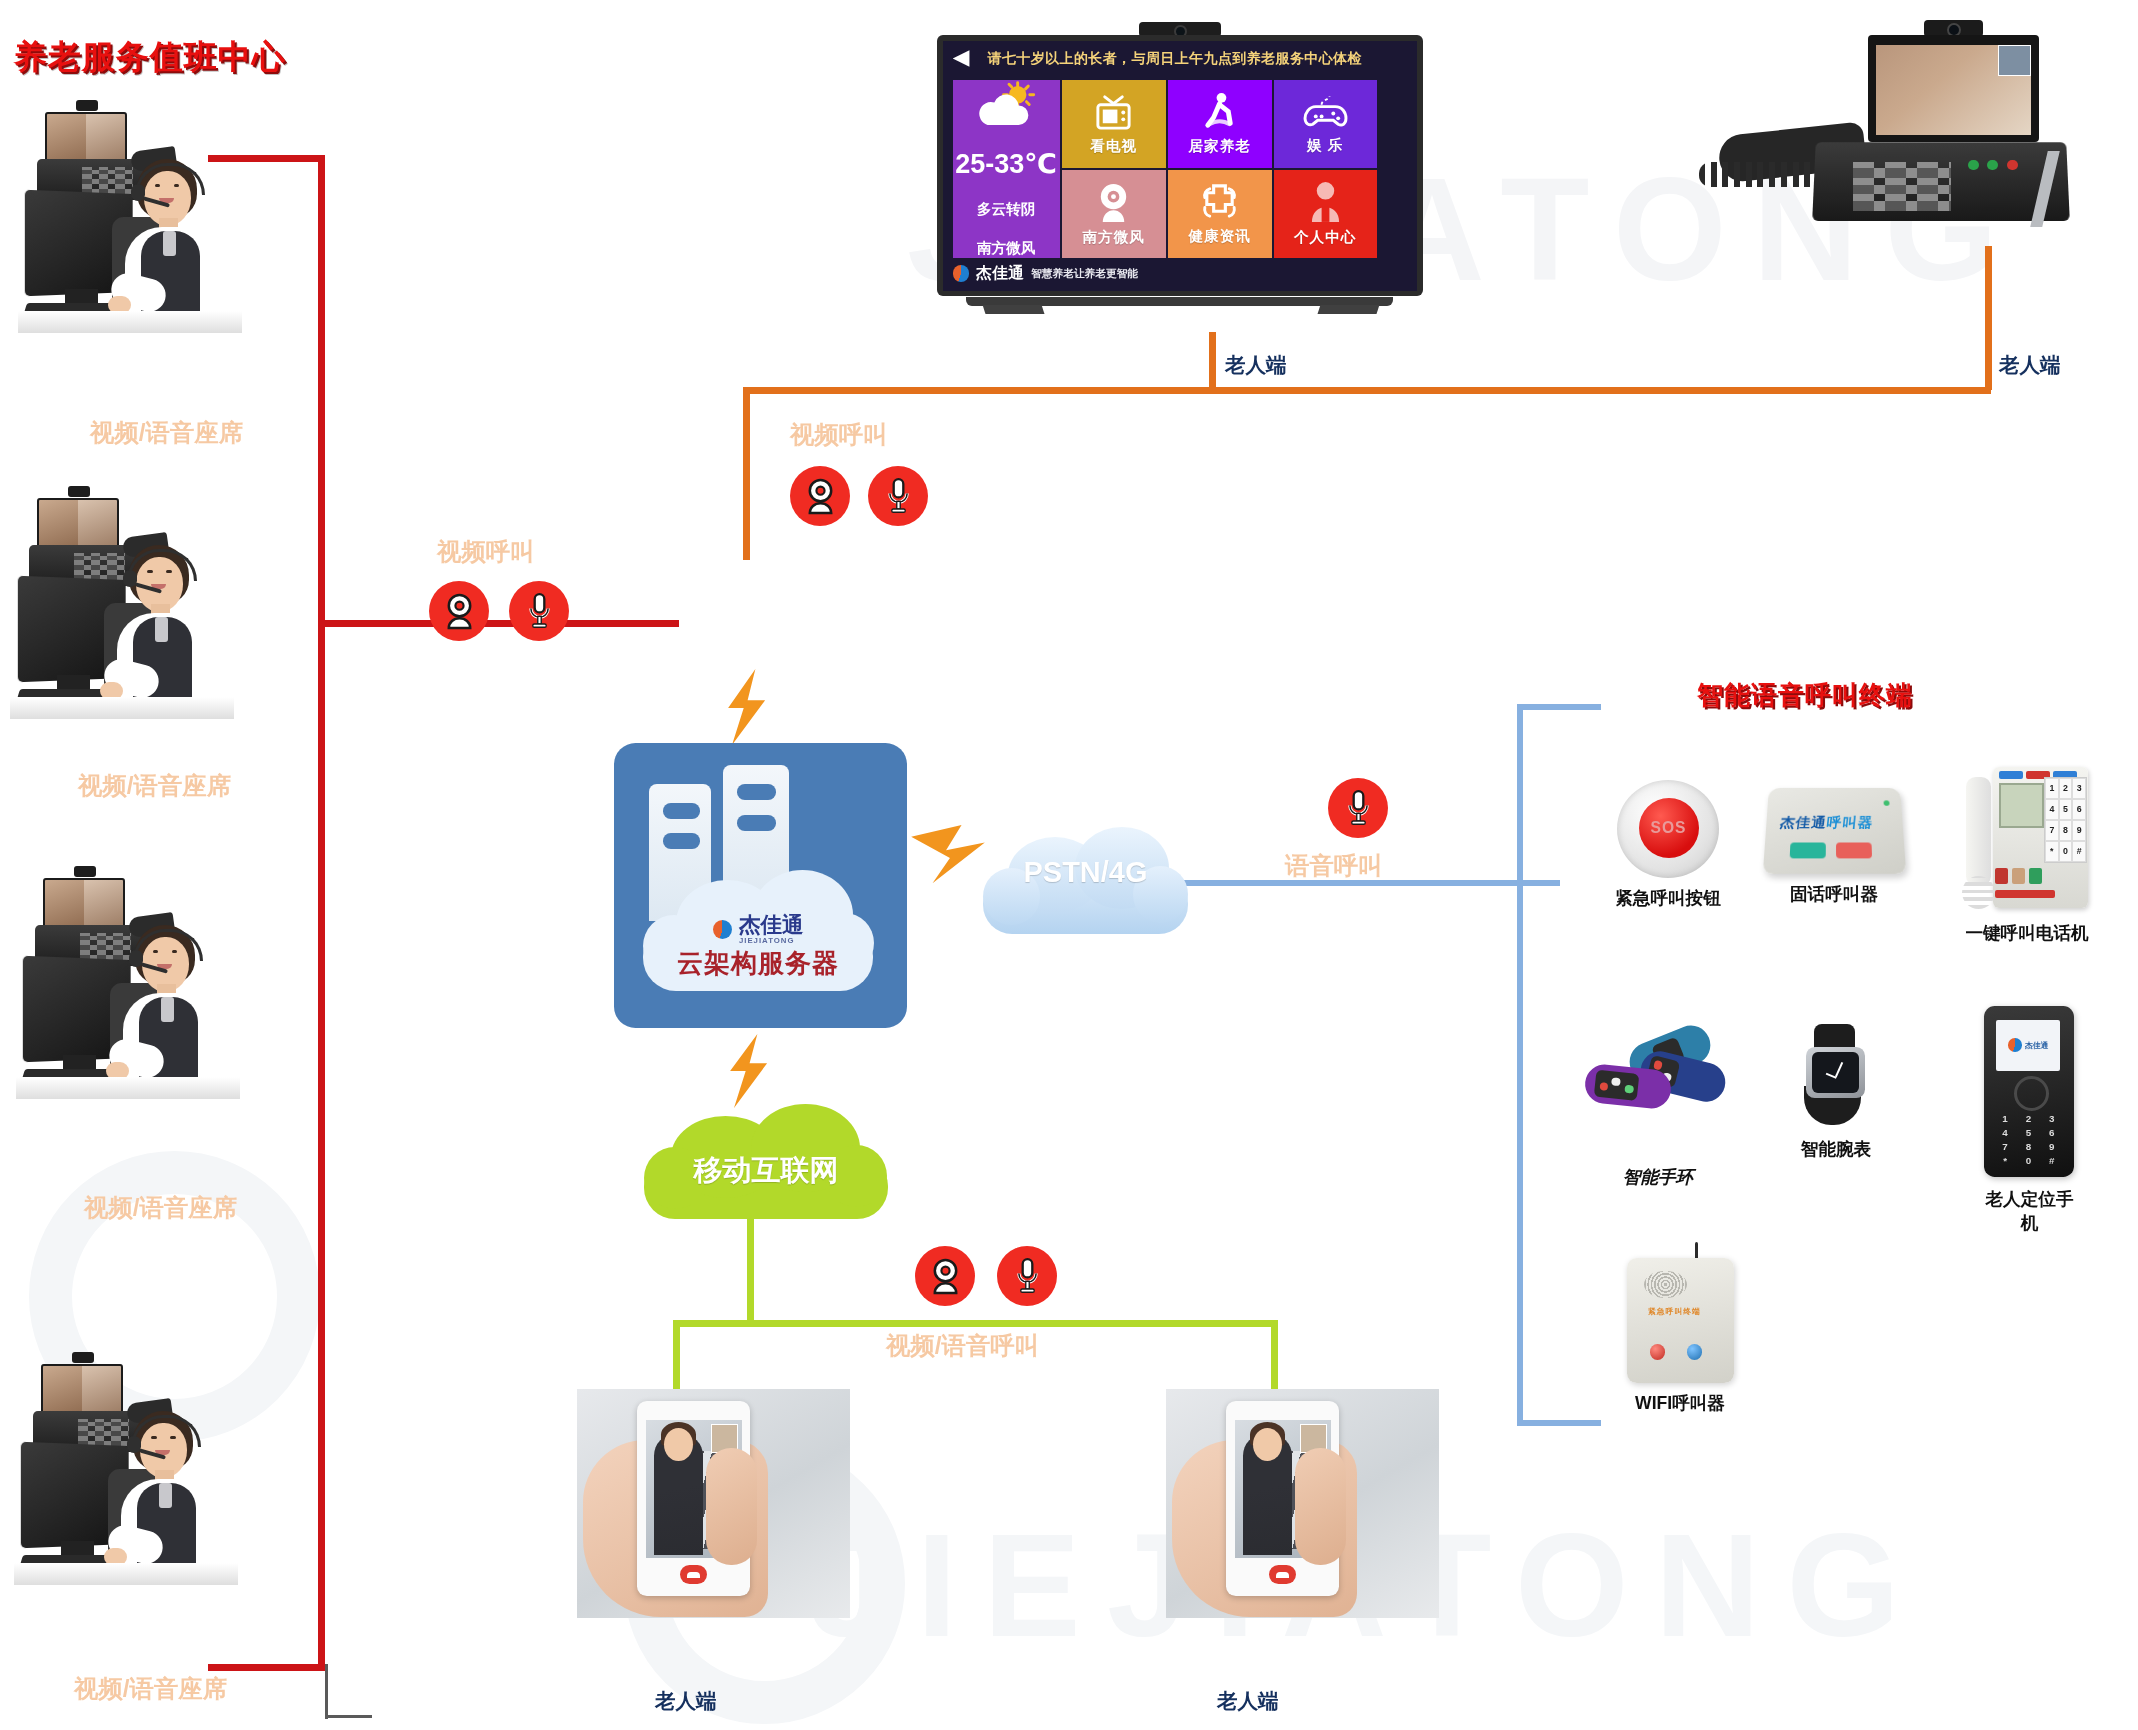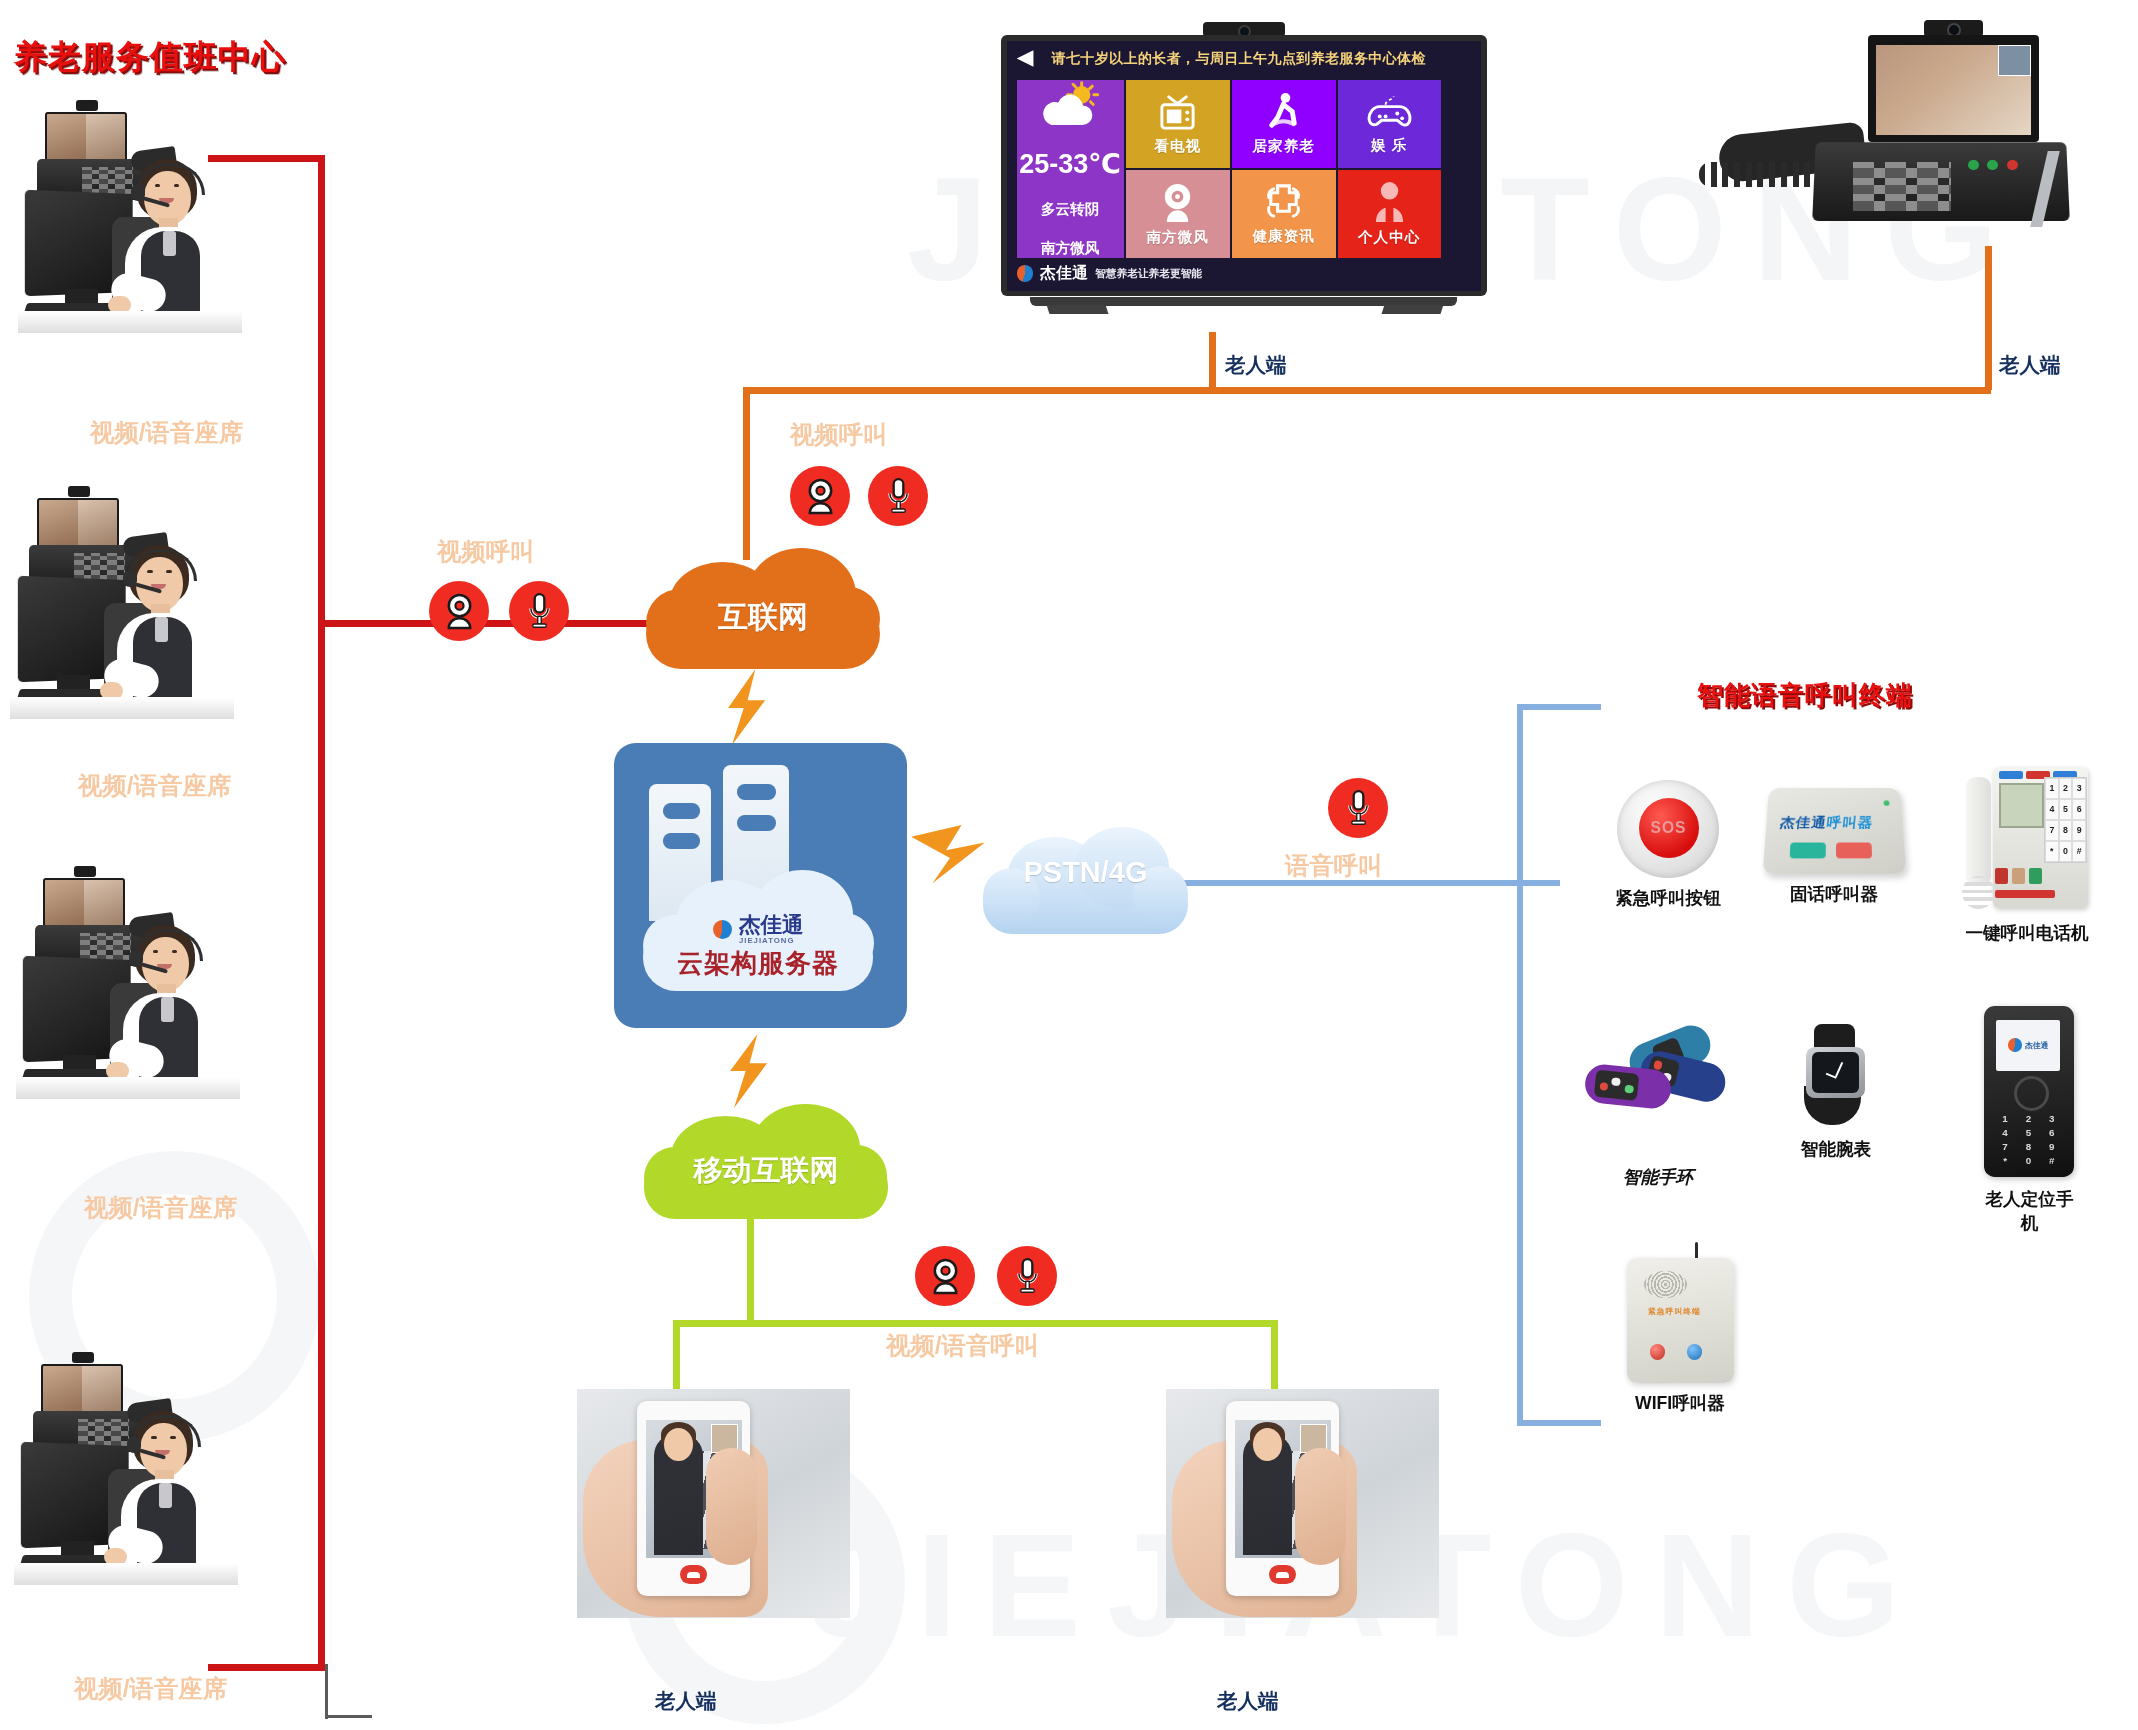--- a/index.html
+++ b/index.html
@@ -82,21 +82,21 @@
   .seat .p-hs-mic{position:absolute;left:35px;top:41px;width:27px;height:3.9px;background:#2f2f2f;border-radius:2.9px;transform:rotate(16deg);}
   .seat .p-neck{position:absolute;left:51px;top:59px;width:19.5px;height:15.6px;background:#e8bf9c;}
   .seat .p-shirt{position:absolute;left:17.6px;top:68px;width:90px;height:98px;background:#ffffff;border-radius:37px 37px 0 0;}
   .seat .p-vest{position:absolute;left:33px;top:72px;width:59px;height:94px;background:#2f3036;border-radius:25px 25px 0 0;}
   .seat .p-tie{position:absolute;left:55px;top:72px;width:13.7px;height:25px;background:#c8c8cc;border-radius:2.9px;}
   .seat .p-arm{position:absolute;left:3.9px;top:117px;width:55px;height:33px;background:#ffffff;border-radius:19.5px;transform:rotate(14deg);}
   .seat .p-hand{position:absolute;left:0px;top:137px;width:23.4px;height:17.6px;background:#f0c9a8;border-radius:9.8px;}
   .seat .chair{position:absolute;left:94px;top:115px;width:57px;height:98px;background:#3a3a3a;border-radius:11.7px;}
 
   
-  #tv{position:absolute;left:1001px;top:21.5px;width:486px;height:310px;}
+  #tv{position:absolute;left:937px;top:21.5px;width:486px;height:310px;}
   #tv .bezel{position:absolute;left:0;top:13.7px;width:486px;height:261px;background:#2b2b2b;border-radius:5.9px;padding:5.9px;box-sizing:border-box;}
   #tv .screen{position:absolute;left:5.9px;top:19.5px;width:474px;height:250px;background:#1b1733;overflow:hidden;}
   #tv .topcam{position:absolute;left:202px;top:0;width:82px;height:15.6px;background:#1d1d1d;border-radius:3.9px;}
   #tv .topcam:after{content:"";position:absolute;left:35px;top:3.9px;width:8.8px;height:8.8px;border-radius:50%;background:#0c1318;border:2px solid #3a3a3a;}
   #tv .stand{position:absolute;left:29px;top:275px;width:427px;height:9.8px;background:#3a3a3a;border-radius:0 0 5.9px 5.9px;}
   #tv .foot-l{position:absolute;left:47px;top:283px;width:59px;height:8.8px;background:#404040;transform:skewX(18deg);}
   #tv .foot-r{position:absolute;left:382px;top:283px;width:59px;height:8.8px;background:#404040;transform:skewX(-18deg);}
 
   #tv .ticker{position:absolute;left:0;top:0;width:100%;height:35px;display:flex;align-items:center;gap:7.8px;padding-left:9.8px;box-sizing:border-box;}
   #tv .ticker .horn{width:27px;height:16.6px;background:#fff;clip-path:polygon(0 50%,62% 0,62% 100%);}
@@ -546,28 +546,20 @@
   <div class="badge" style="left:509px;top:581px;width:60px;height:60px;">
     <svg width="25" height="39" viewBox="0 0 26 40">
       <rect x="8" y="2" width="10" height="19" rx="5" fill="#fff" stroke="#1a1a1a" stroke-width="2.4"></rect>
       <path d="M4 17a9 9 0 0 0 18 0" fill="none" stroke="#fff" stroke-width="3.4"></path>
       <path d="M4 17a9 9 0 0 0 18 0" fill="none" stroke="#1a1a1a" stroke-width="1.6"></path>
       <rect x="11.2" y="25" width="3.6" height="8" fill="#fff" stroke="#1a1a1a" stroke-width="1.4"></rect>
       <rect x="6" y="33" width="14" height="3.4" rx="1.6" fill="#fff" stroke="#1a1a1a" stroke-width="1.4"></rect>
     </svg>
   </div>
 
-  <div class="cloud" style="left:646px;top:548px;width:234px;height:127px;">
-    <div class="cbody" style="left:0;top:51px;width:234px;height:70px;background:#e2701b;border-radius:35px;"></div>
-    <div class="cbody" style="left:23.4px;top:13.7px;width:107px;height:84px;background:#e2701b;border-radius:50%;"></div>
-    <div class="cbody" style="left:101px;top:0;width:109px;height:94px;background:#e2701b;border-radius:50%;"></div>
-    <div class="cbody" style="left:0px;top:41px;width:68px;height:68px;background:#e2701b;border-radius:50%;"></div>
-    <div class="cbody" style="left:172px;top:39px;width:62px;height:64px;background:#e2701b;border-radius:50%;"></div>
-    <div class="ctext" style="top:49px;font-size:30px;">互联网</div>
-  </div>
 
   <svg style="position:absolute;left:722px;top:669px;" width="59" height="76" viewBox="0 0 60 78">
     <path d="M34 0 L6 40 L22 40 L10 78 L44 32 L26 32 Z" fill="#f2951e"></path>
   </svg>
 
   <div style="position:absolute;left:614px;top:743px;width:293px;height:285px;background:#4a7cb5;border-radius:21.5px;">
 
     <div style="position:absolute;left:35px;top:41px;width:62px;height:137px;background:linear-gradient(180deg,#f3f7fb,#dde8f2);border-radius:7.8px 7.8px 0 0;"></div>
     <div style="position:absolute;left:49px;top:60px;width:37px;height:15.6px;background:#4a7cb5;border-radius:7.8px;"></div>
     <div style="position:absolute;left:49px;top:90px;width:37px;height:15.6px;background:#4a7cb5;border-radius:7.8px;"></div>

